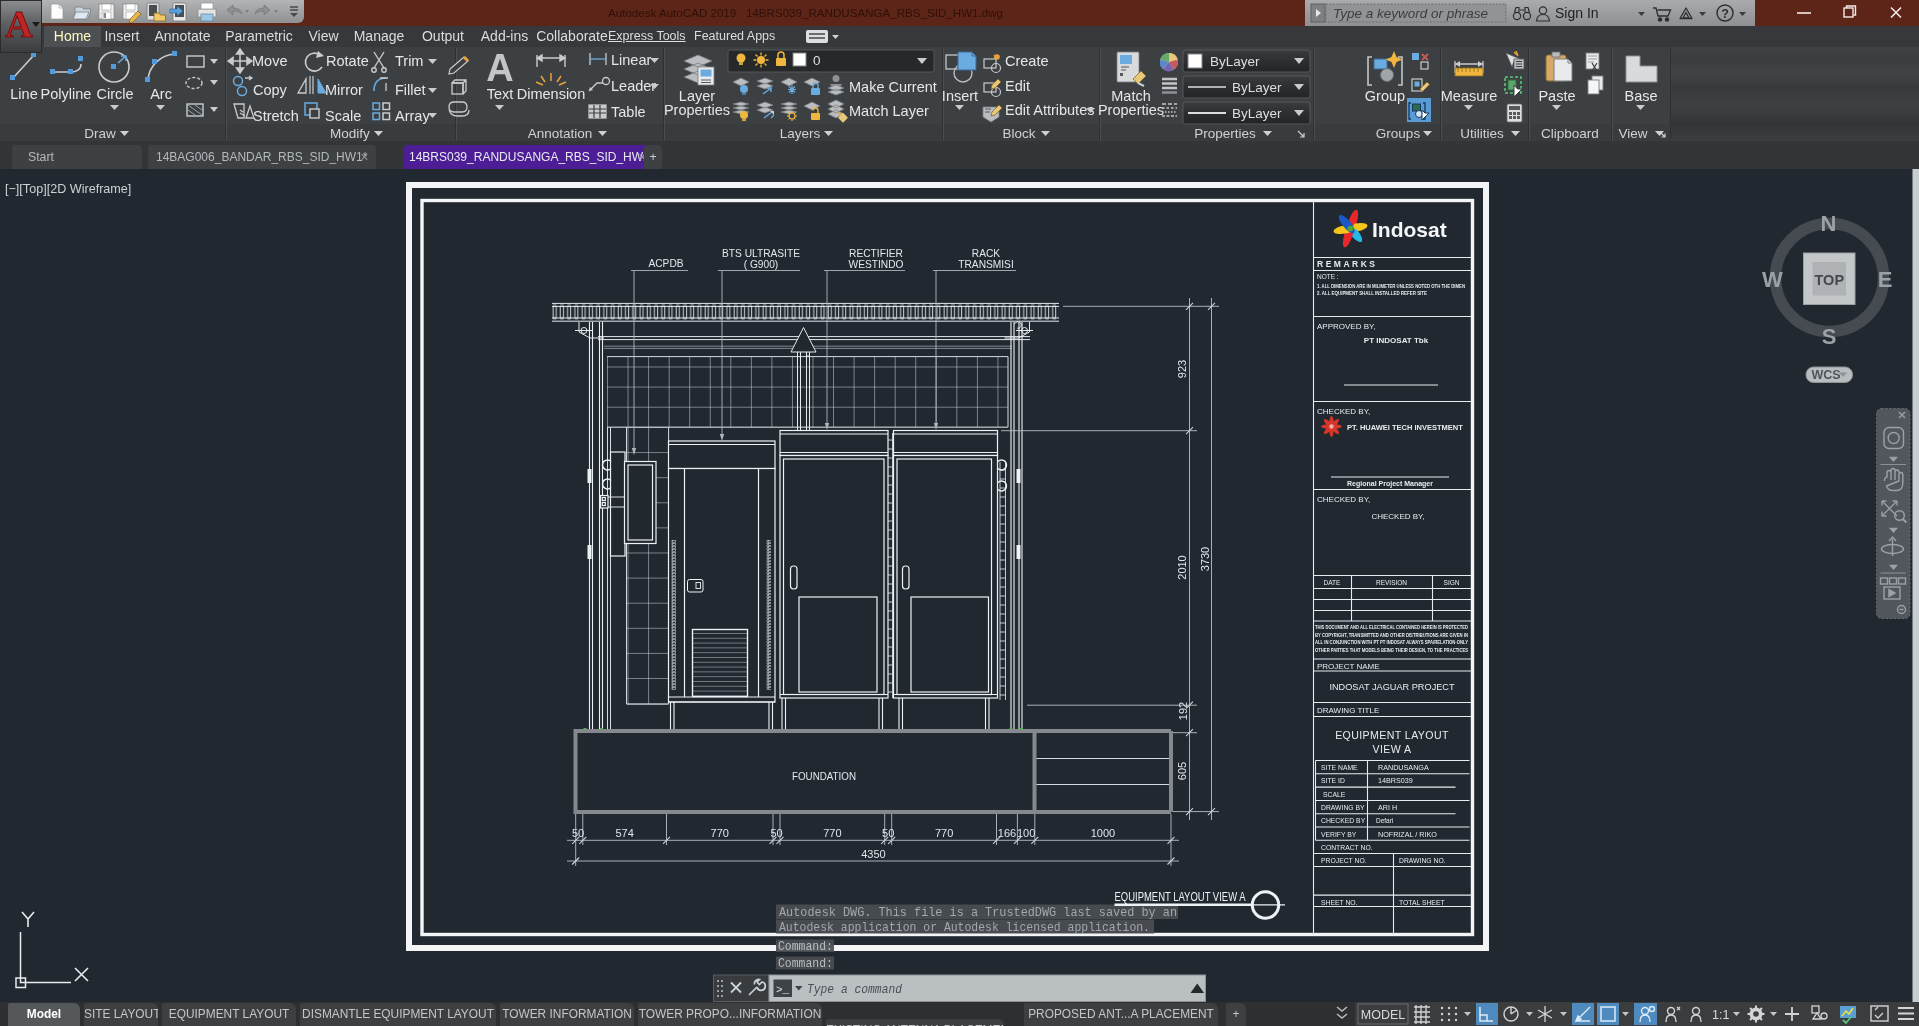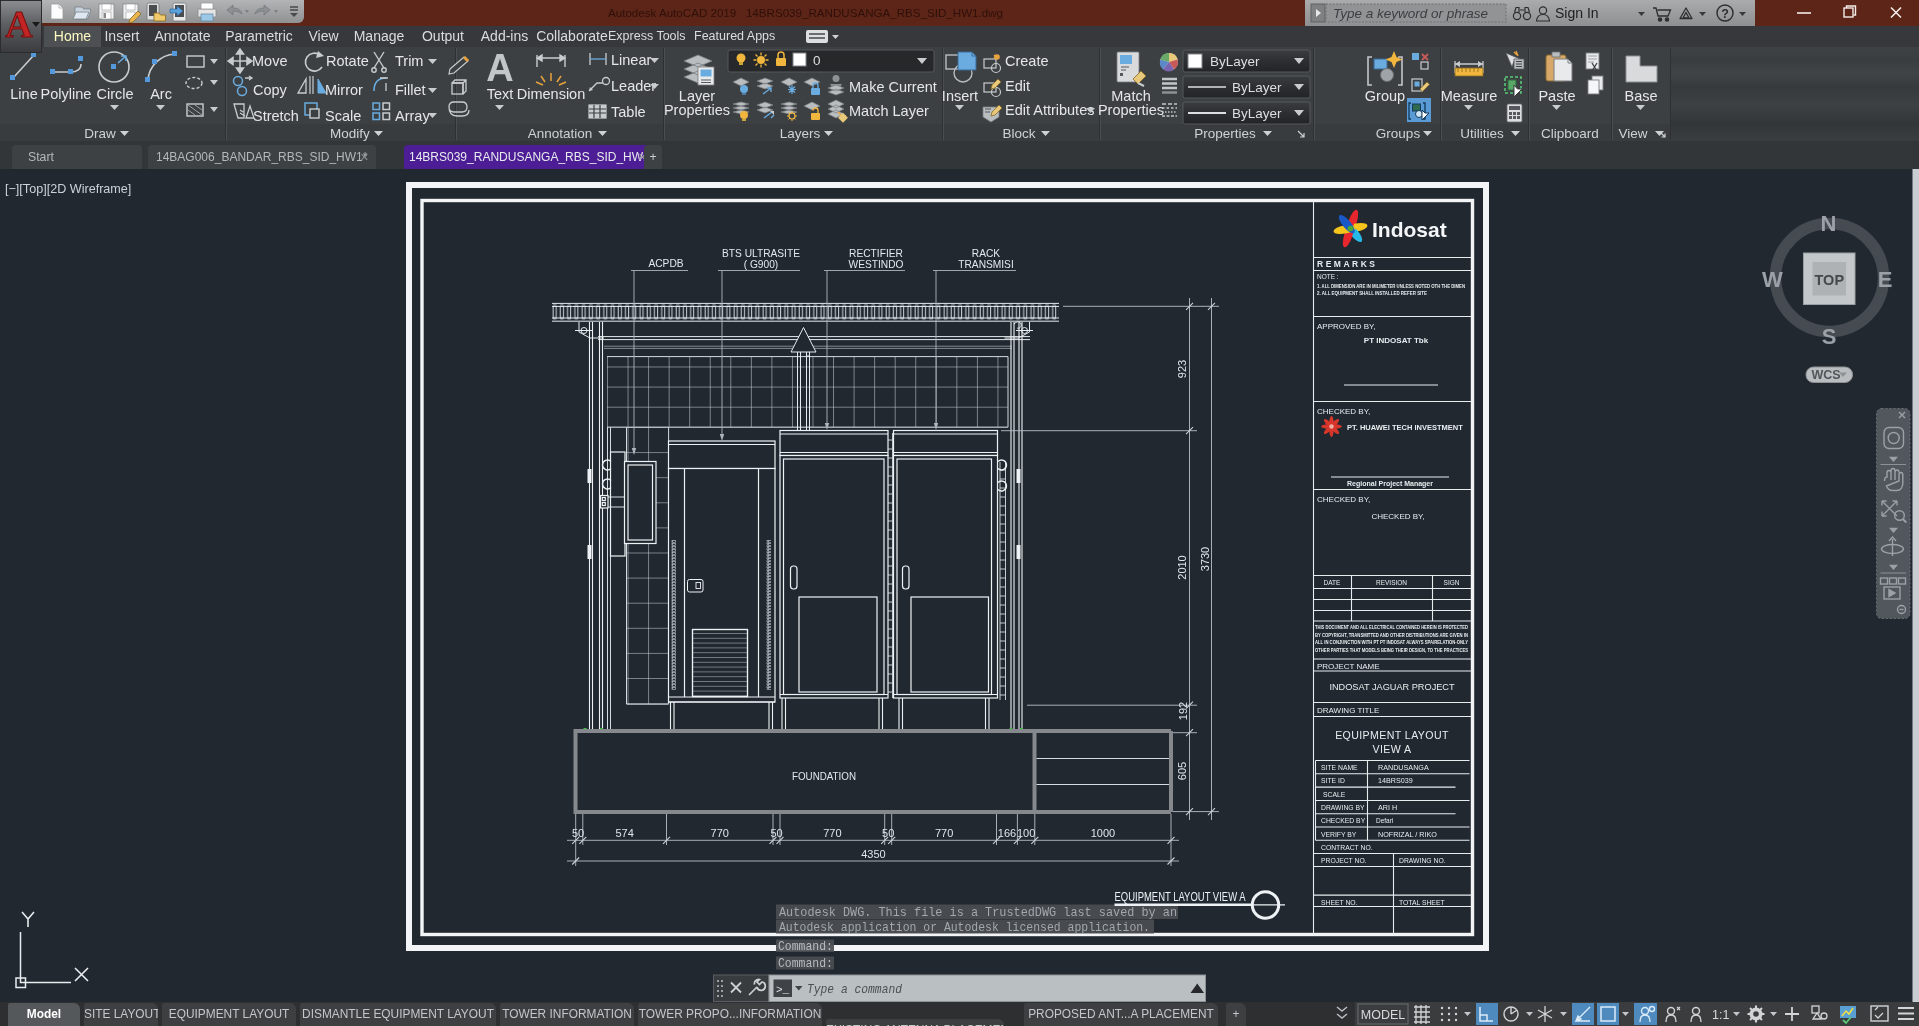--- a/index.html
+++ b/index.html
@@ -131,21 +131,21 @@
   <div id="menurow">
     <div class="mtab active" style="left:44px;width:57px;">Home</div>
     <div class="mtab" style="left:97px;width:50px;">Insert</div>
     <div class="mtab" style="left:147px;width:71px;">Annotate</div>
     <div class="mtab" style="left:218px;width:82px;">Parametric</div>
     <div class="mtab" style="left:300px;width:47px;">View</div>
     <div class="mtab" style="left:347px;width:64px;">Manage</div>
     <div class="mtab" style="left:411px;width:64px;">Output</div>
     <div class="mtab" style="left:475px;width:59px;">Add-ins</div>
     <div class="mtab" style="left:534px;width:76px;">Collaborate</div>
-    <div class="mtab" style="left:608px;width:72px;font-size:12.5px;">Express Tools</div>
+    <div class="mtab" style="left:608px;width:72px;font-size:12.5px;text-decoration:underline;">Express Tools</div>
     <div class="mtab" style="left:694px;width:76px;font-size:12.5px;">Featured Apps</div>
     <svg style="position:absolute;left:806px;top:3px;" width="34" height="16" viewBox="0 0 34 16">
       <rect x="0" y="1" width="22" height="13" rx="2" fill="#dcdee0"></rect>
       <rect x="3" y="4" width="16" height="2" fill="#6a6d70"></rect>
       <rect x="3" y="8" width="16" height="2" fill="#6a6d70"></rect>
       <path d="M26 6 l7 0 -3.5 4 z" fill="#cfd2d4"></path>
     </svg>
   </div>
   <div id="ribbon">
       <div id="ribbonempty"></div>

